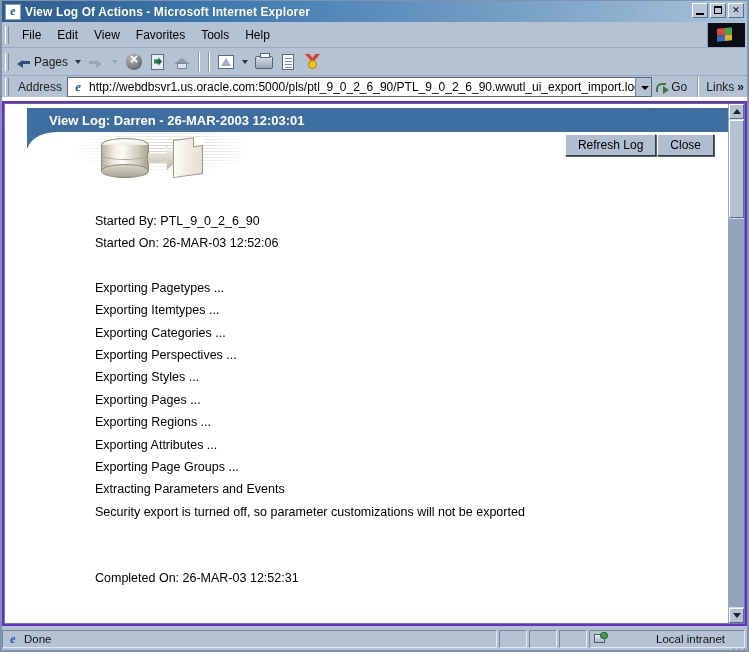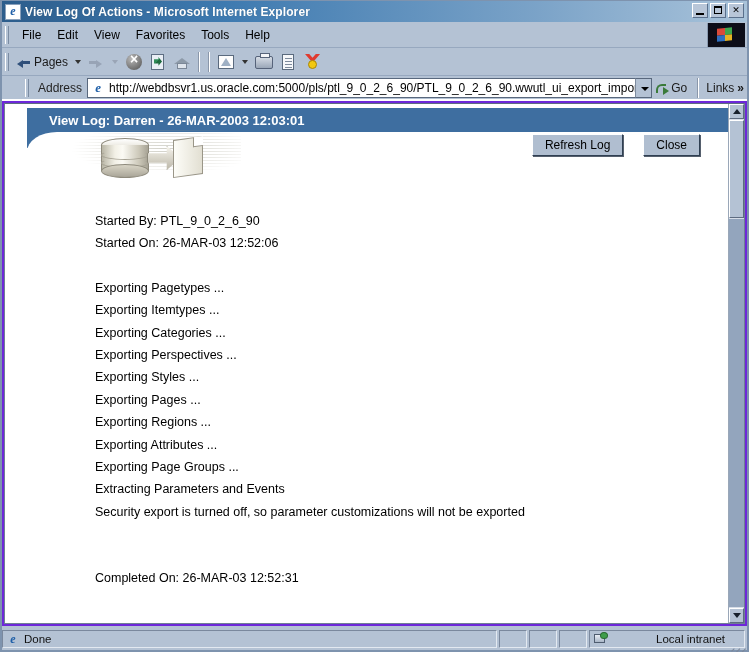--- a/index.html
+++ b/index.html
@@ -300,22 +300,21 @@
 
   
   .addressbar {
     position: absolute;
     left: 2px; top: 77px;
     width: 745px; height: 24px;
     background: #b4c2d4;
     display: flex;
     align-items: center;
     box-sizing: border-box;
-    border-bottom: 2px solid #ffffff;
-    padding-left: 20px;
+    border-bottom: 4px solid #ffffff;
   }
   .addr-label {
     font-size: 12px; color: #242424;
     margin: 0 5px 0 4px;
     white-space: nowrap;
   }
   .addr-field {
     flex: 1 1 auto;
     height: 20px;
     background: #ffffff;
@@ -497,23 +496,23 @@
   .db-page::after{
     content:""; position:absolute; right:-1px; top:-1px;
     width:10px;height:10px;background:#ffffff;
     border-left:1px solid #9a9688;border-bottom:1px solid #9a9688;
     box-sizing:border-box;
   }
 
   
   .btn-row-top {
     position: absolute;
-    right: 28px; top: 30px;
-    display: flex;
-    gap: 20px;
+    right: 14px; top: 30px;
+    display: flex;
+    gap: 1px;
   }
   .p-btn {
     min-width: 56px;
     height: 22px;
     padding: 0 12px;
     background: #b0bed0;
     border: 1px solid #ffffff;
     border-right-color: #2f3f52;
     border-bottom-color: #2f3f52;
     box-shadow: 1px 1px 0 #555f6d;

